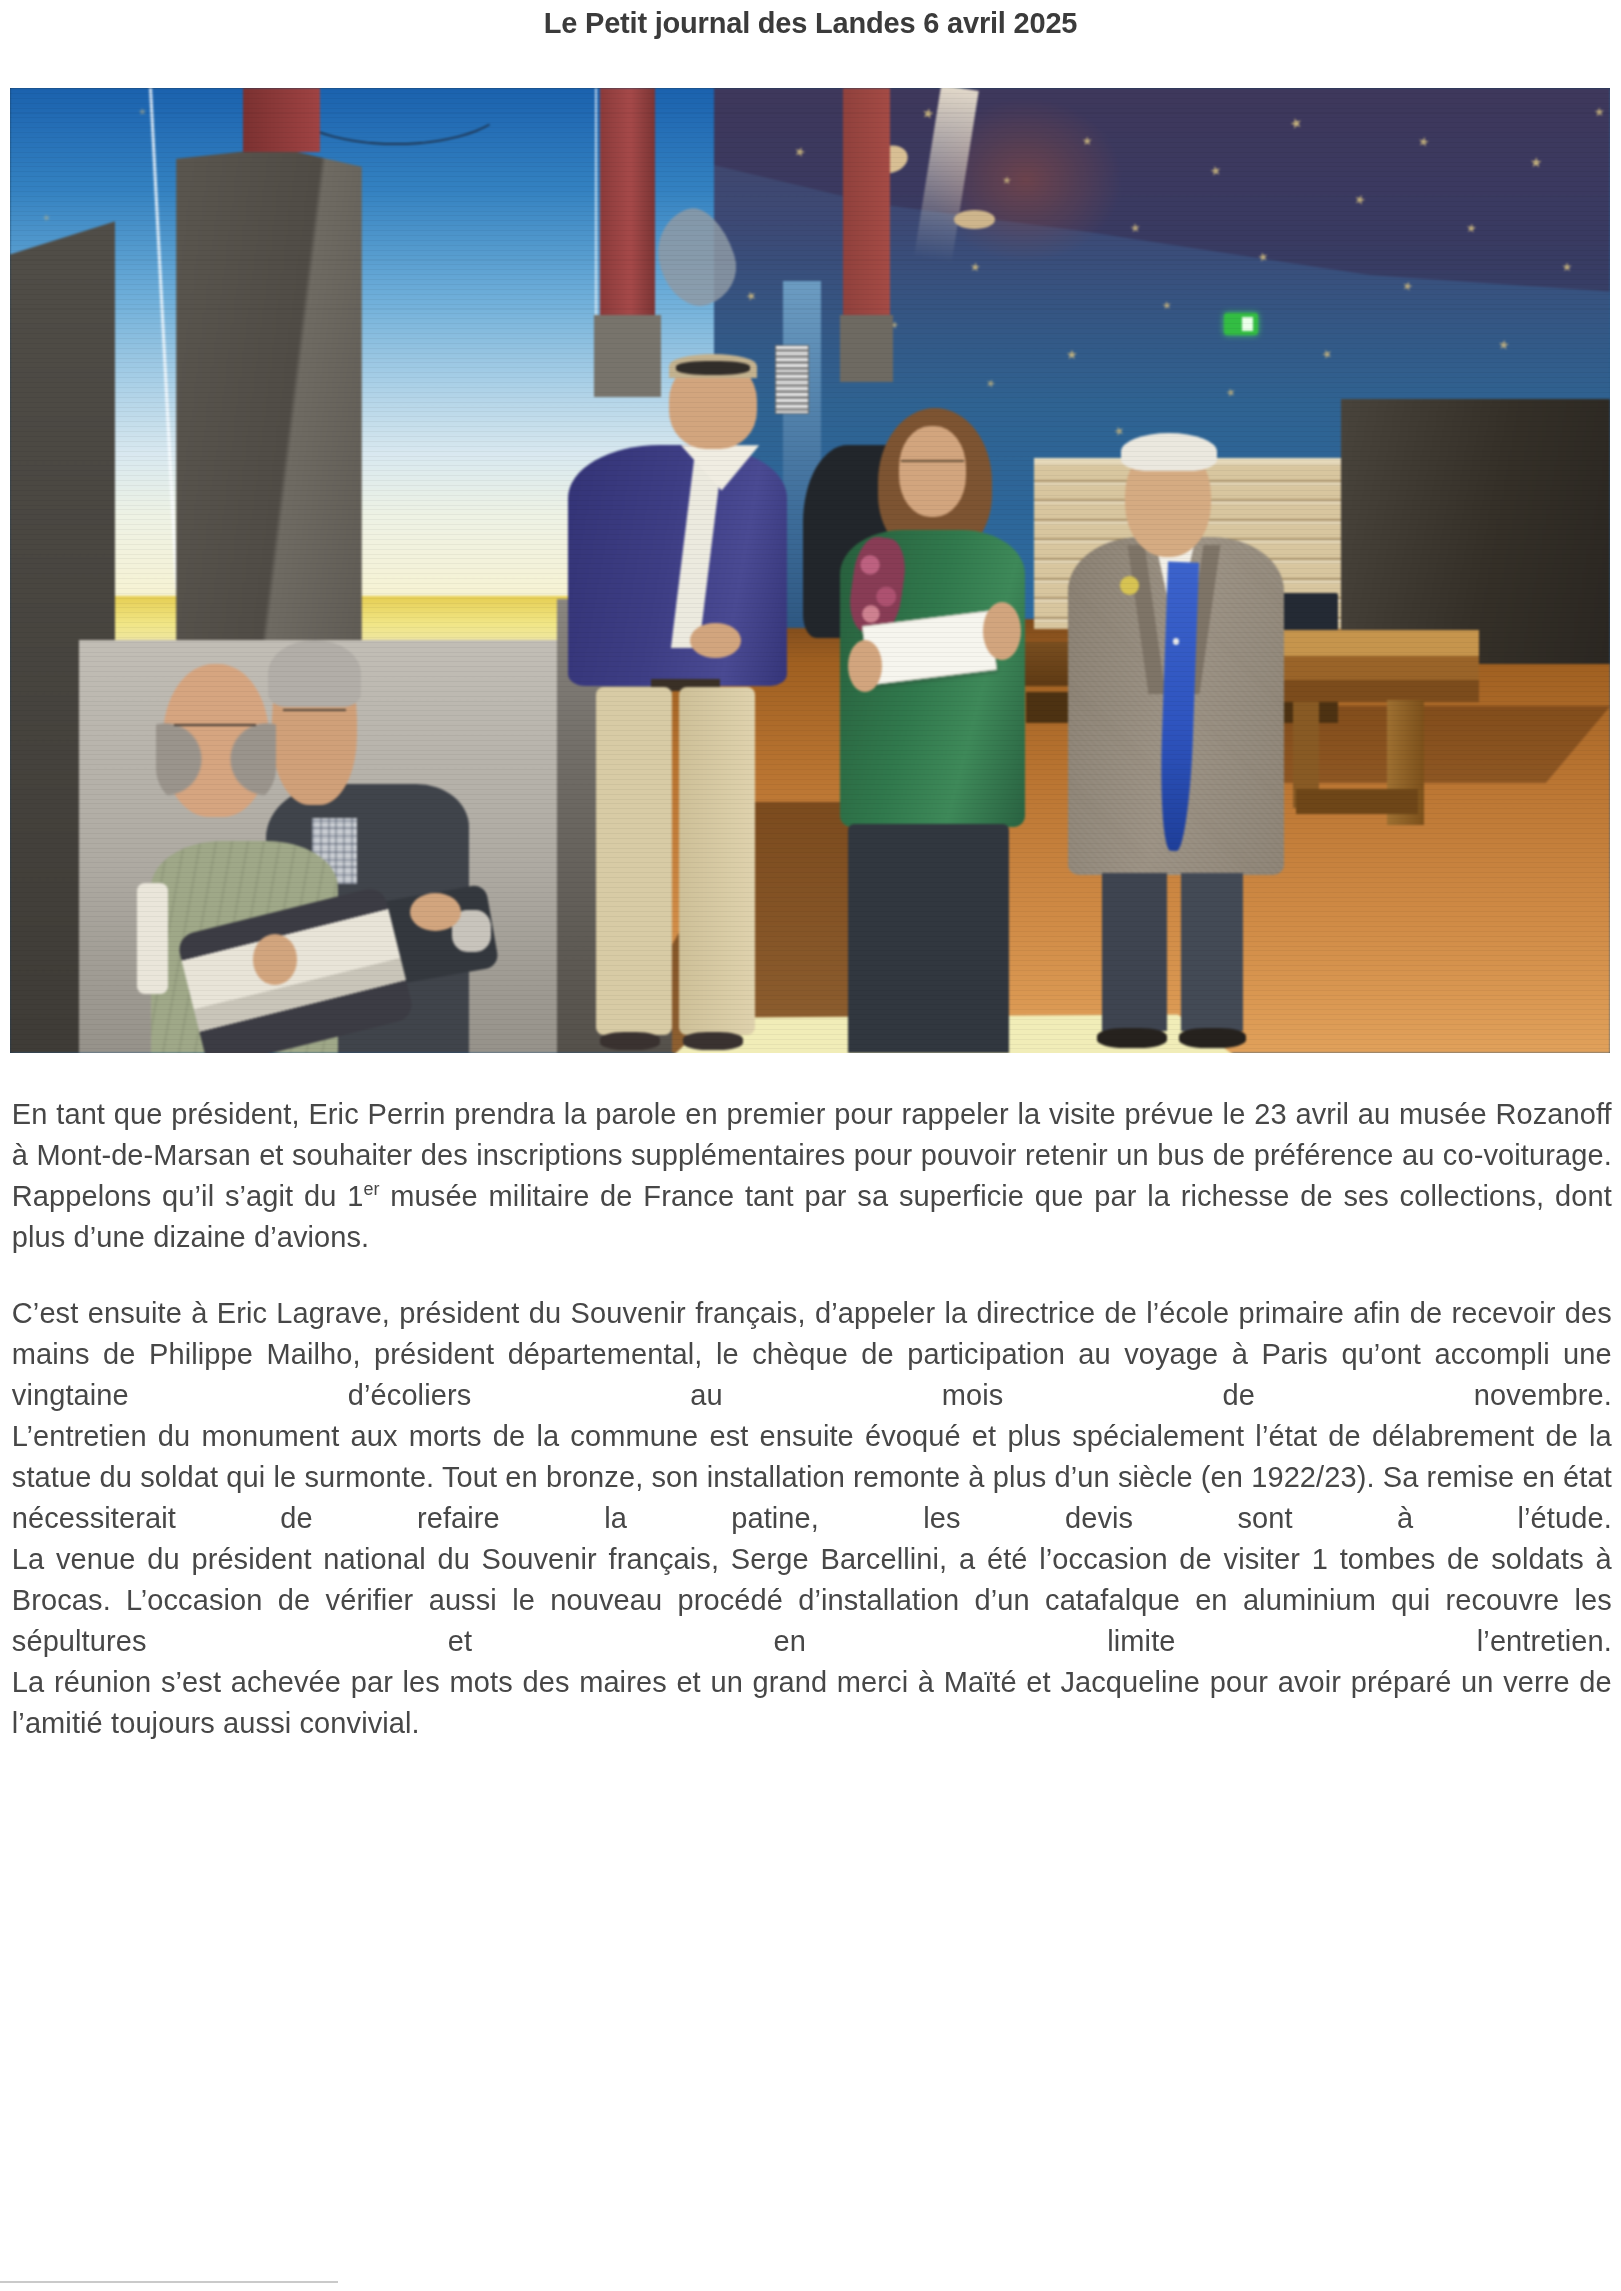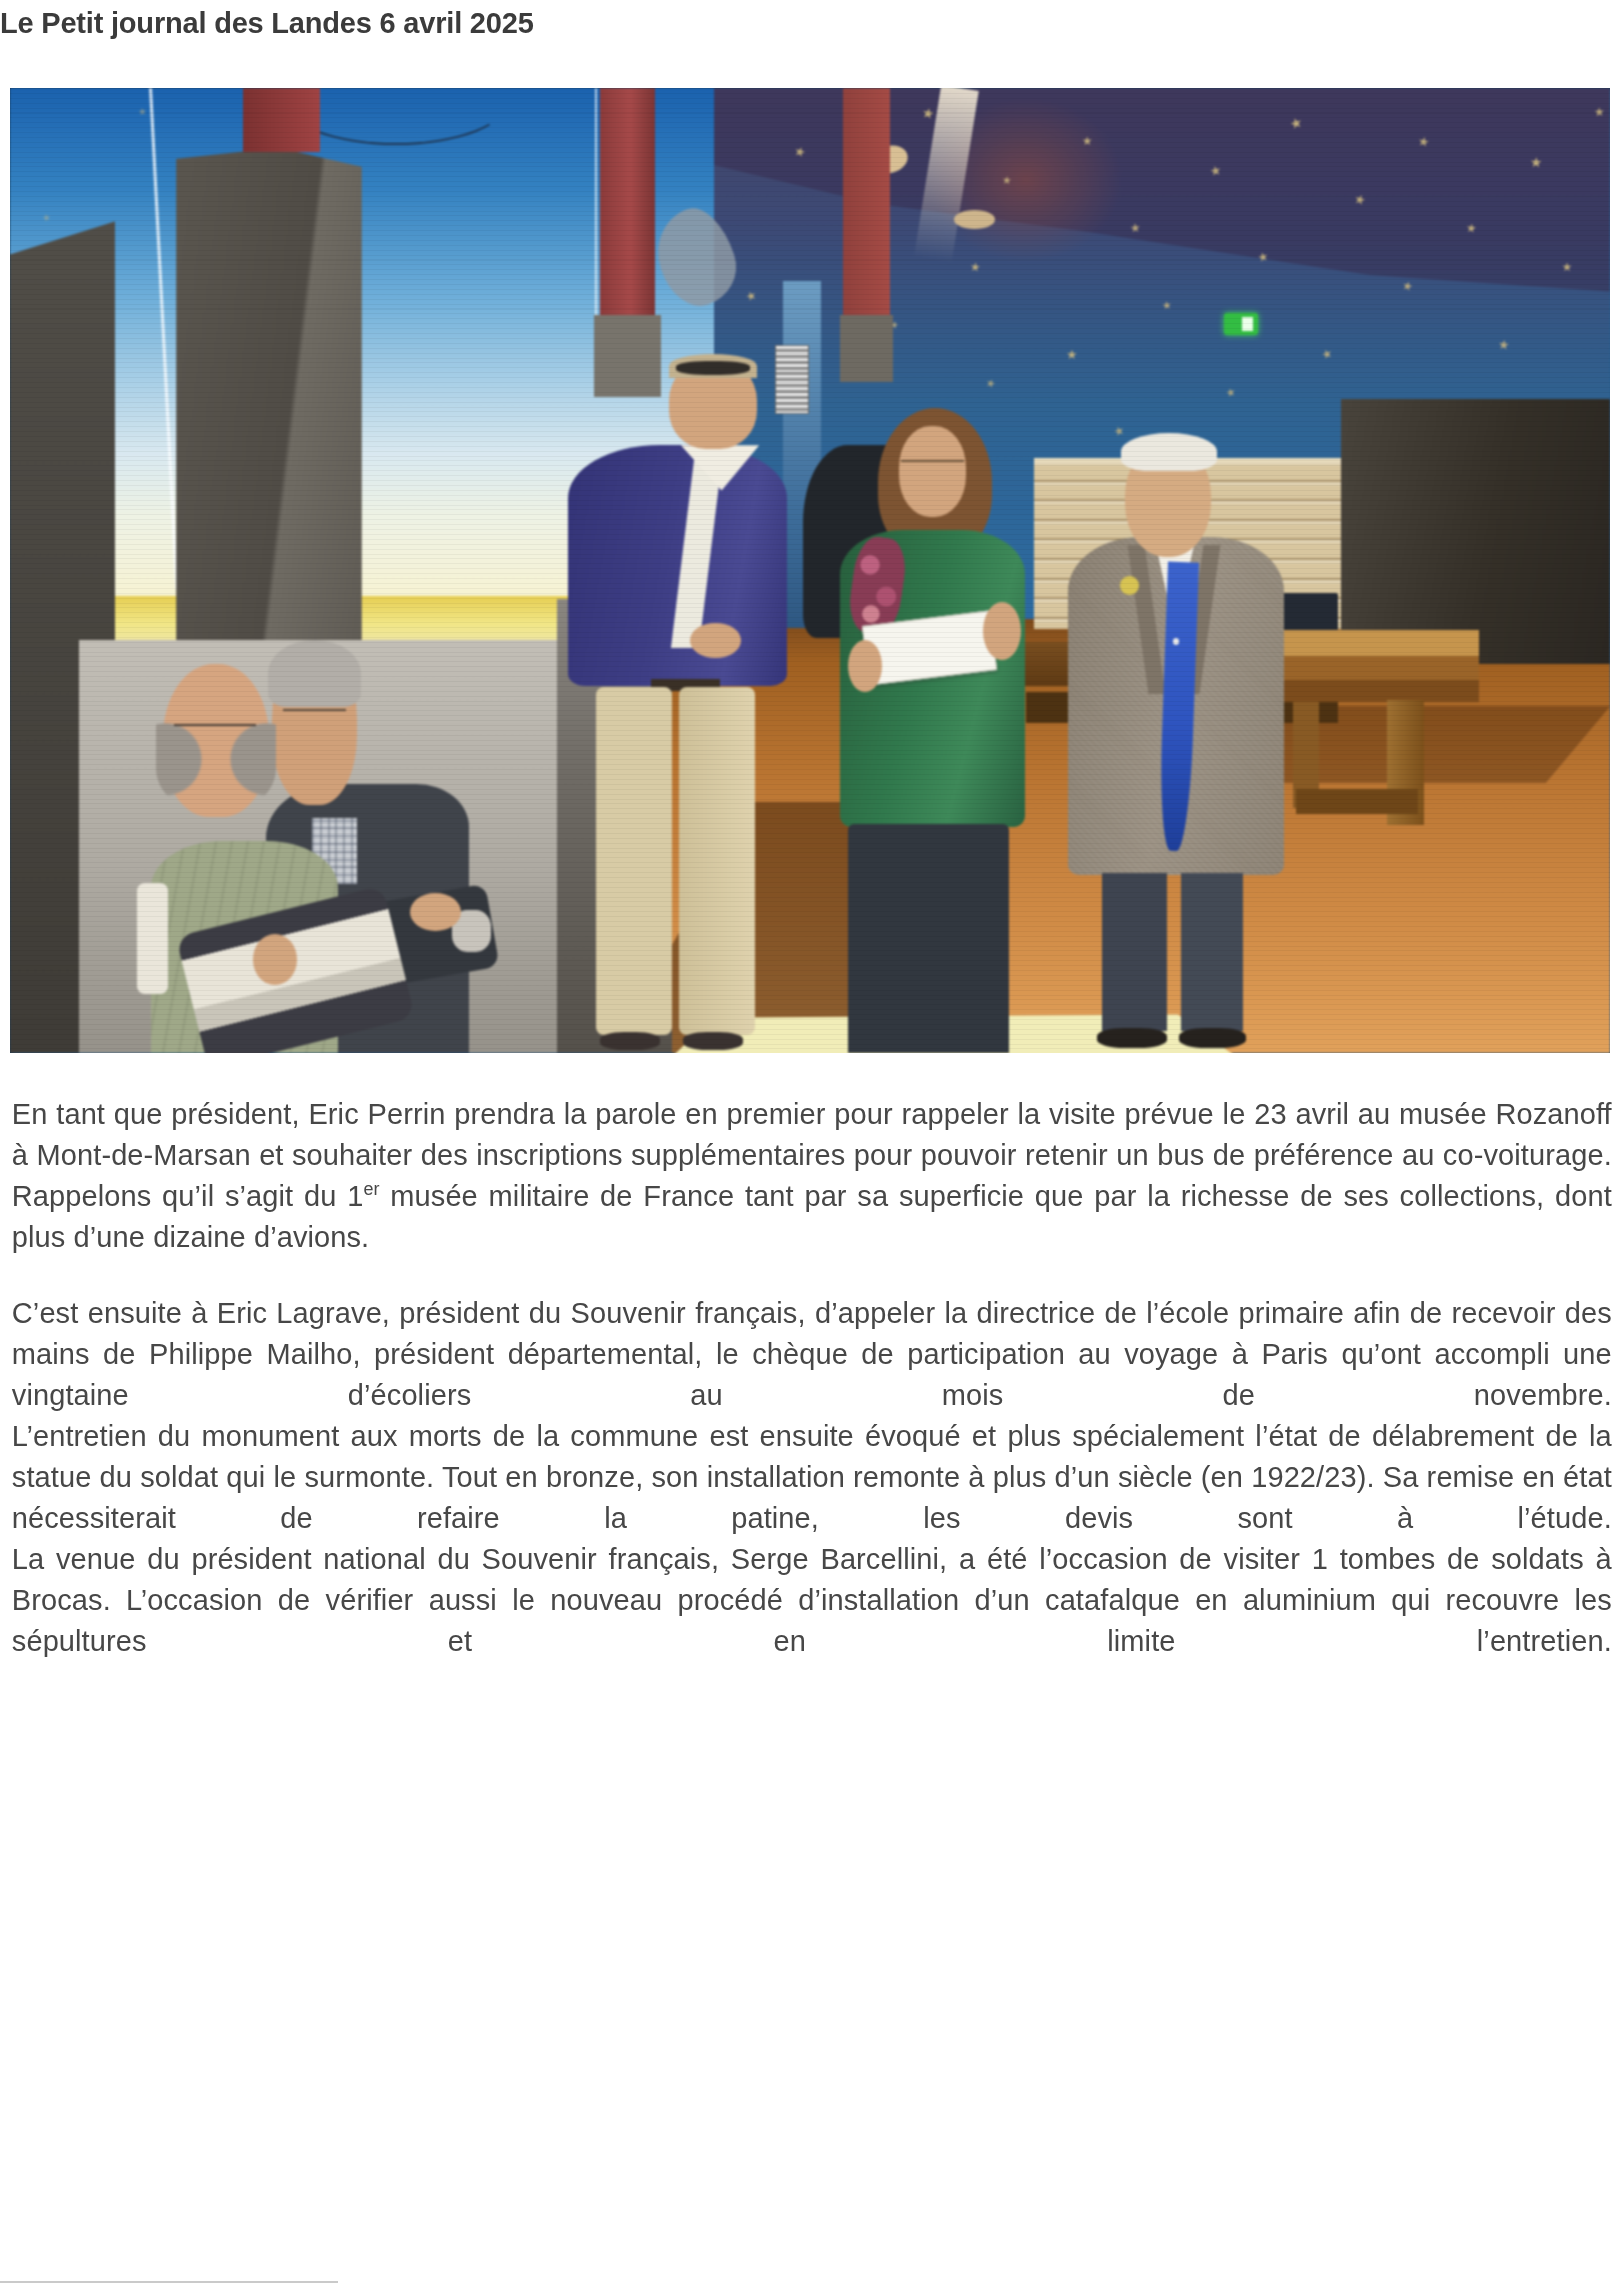--- a/index.html
+++ b/index.html
@@ -1,21 +1,21 @@
 <!DOCTYPE html>
 <html style="--title-gray: #3b3b3b; --text-gray: #474747; --sky-top: #1862b2; --sky-light: #d9e9f0; --sun-yellow: #e7ce4e; --ceiling-purple: #46456a; --ceiling-blue: #2a6ba5; --star-gold: #cdb87e; --pillar-red: #a34242; --screen-gray: #c2beb6; --floor-orange: #bd7630; --floor-dark: #7e4a1a; --stage-dark: #353028; --cabinet-cream: #d9c69d; --wood-brown: #9c6426; --blazer-navy: #3e3e88; --chino-beige: #d9cba3; --green-top: #2f7a4c; --tie-blue: #2d55c4; --tweed-gray: #948a7c; --vest-sage: #9fa887; --jacket-dark: #40444b; --skin: #d4a57c; --exit-green: #2fbf3f;"><head>
 <meta charset="utf-8">
 <style>
   html,body{margin:0;padding:0;background:#fff;}
   body{width:1621px;height:2292px;position:relative;overflow:hidden;
        font-family:"Liberation Sans","DejaVu Sans",sans-serif;}
   .abs{position:absolute;}
 
   
-  #title{left:0;top:6.9px;width:100%;font-size:29px;font-weight:700;
+  #title{left:0;top:6.9px;width:100%;text-align:center;font-size:29px;font-weight:700;
          color:var(--title-gray,#3b3b3b);letter-spacing:-0.2px;}
 
   
   #photo{left:9.8px;top:88px;width:1600px;height:965px;overflow:hidden;background:#2d689c;
          box-shadow:inset 2.9px 0 3.9px rgba(10,10,10,.45), inset 0 2px 2.9px rgba(10,10,10,.25);}
   #photo-art{position:absolute;inset:0;filter:blur(1px) saturate(.96);}
   #photo .l{position:absolute;}
 
   .ceiling{inset:0 0 43% 0;background:linear-gradient(180deg,var(--ceiling-purple,#46456a) 0%,#3b4a78 26%,#2d6394 58%,var(--ceiling-blue,#2a6ba5) 100%);}
   .ceiling-dark{inset:0 0 43% 0;background:rgba(56,46,82,.55);
@@ -340,17 +340,18 @@
   </div>
   <div class="scanlines"></div>
 </div>
 
 <div class="abs" id="article">
   <p class="para"><span>En tant que président, Eric Perrin prendra la parole en premier pour rappeler la visite prévue le 23 avril au musée Rozanoff à Mont-de-Marsan et souhaiter des inscriptions supplémentaires pour pouvoir retenir un bus de préférence au co-voiturage. Rappelons qu’il s’agit du 1</span><sup class="ord">er</sup><span> musée militaire de France tant par sa superficie que par la richesse de ses collections, dont plus d’une dizaine d’avions.</span></p>
   <div class="para">
     <p class="seg justify-last">C’est ensuite à Eric Lagrave, président du Souvenir français, d’appeler la directrice de l’école primaire afin de recevoir des mains de Philippe Mailho, président départemental, le chèque de participation au voyage à Paris qu’ont accompli une vingtaine d’écoliers au mois de novembre.</p>
     <p class="seg justify-last">L’entretien du monument aux morts de la commune est ensuite évoqué et plus spécialement l’état de délabrement de la statue du soldat qui le surmonte. Tout en bronze, son installation remonte à plus d’un siècle (en 1922/23). Sa remise en état nécessiterait de refaire la patine, les devis sont à l’étude.</p>
     <p class="seg justify-last">La venue du président national du Souvenir français, Serge Barcellini, a été l’occasion de visiter 1 tombes de soldats à Brocas. L’occasion de vérifier aussi le nouveau procédé d’installation d’un catafalque en aluminium qui recouvre les sépultures et en limite l’entretien.</p>
+    <p class="seg">La réunion s’est achevée par les mots des maires et un grand merci à Maïté et Jacqueline pour avoir préparé un verre de l’amitié toujours aussi convivial.</p>
   </div>
 </div>
 
 <div class="abs scan-artifact"></div>
 
 
 </body></html>

